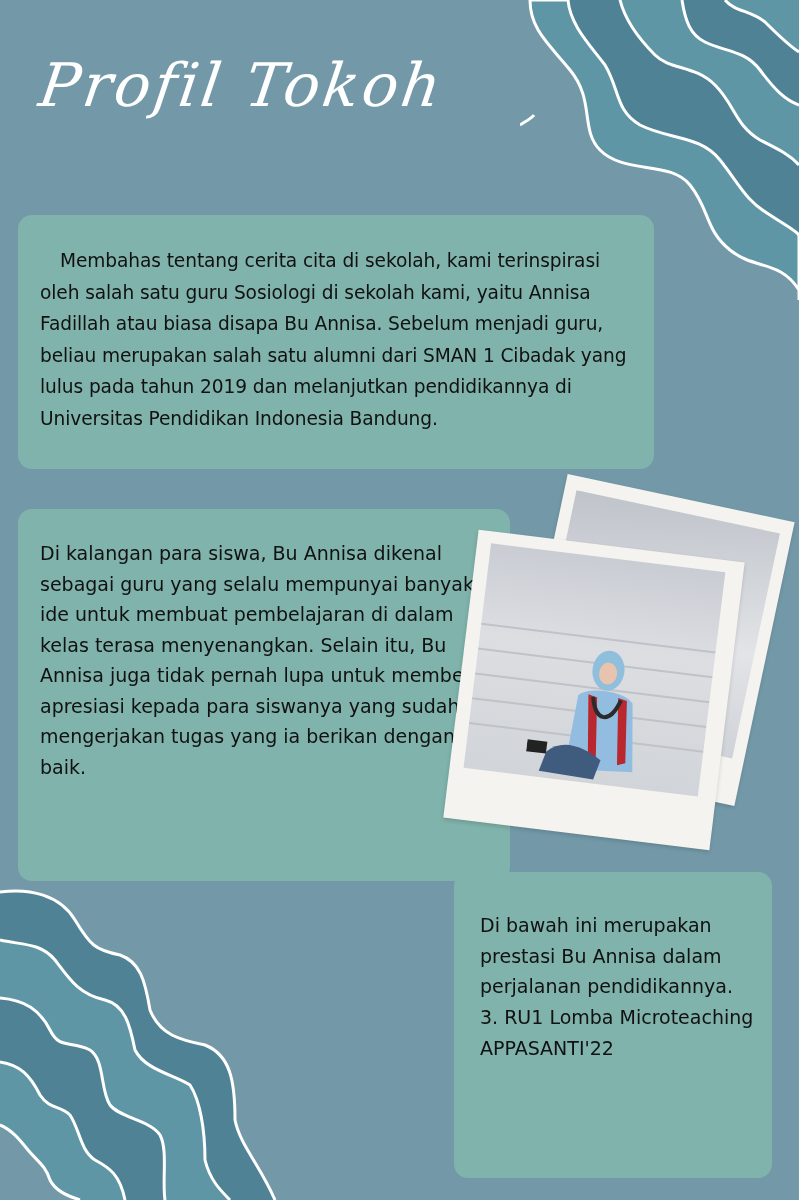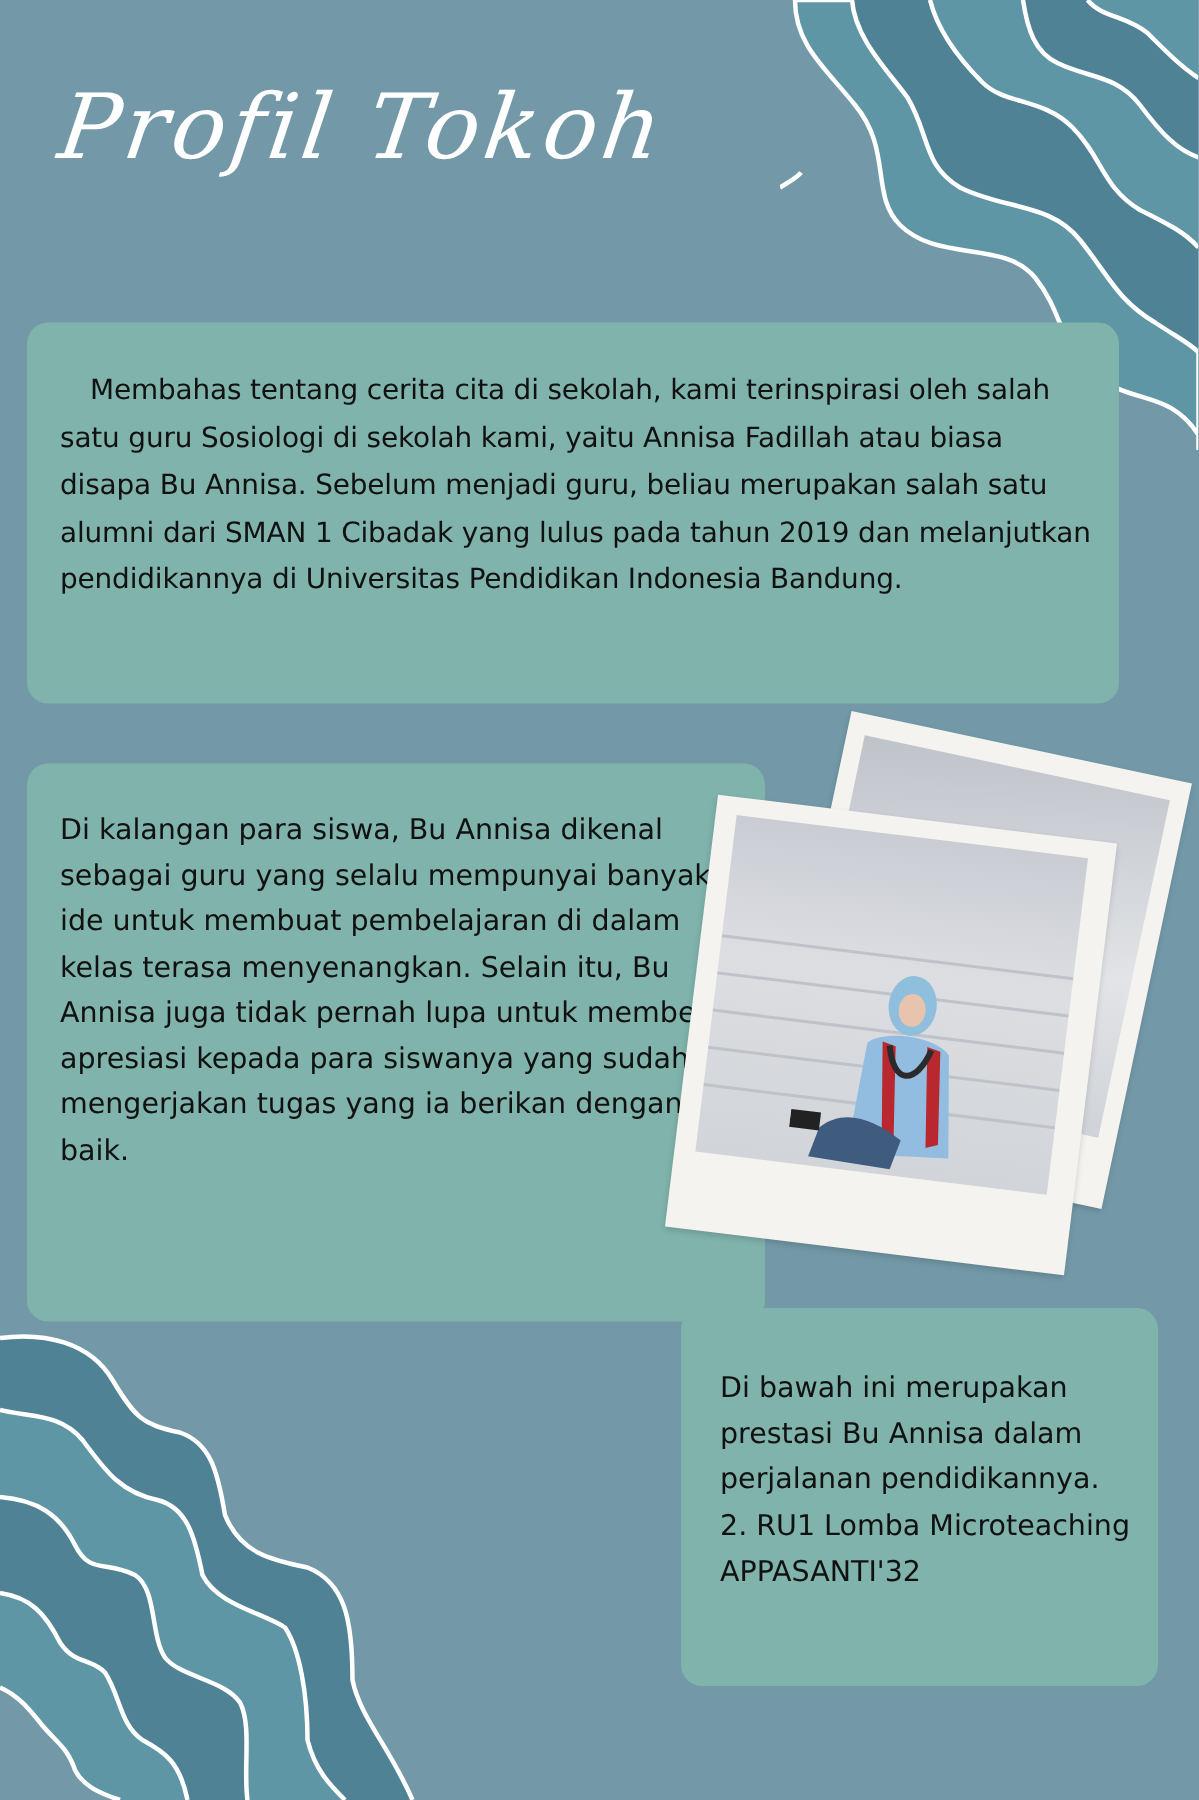--- a/index.html
+++ b/index.html
@@ -16,24 +16,24 @@
       font-weight: 300; line-height: 1;
       transform: skewX(-8deg);
     }
     .card {
       position: absolute; z-index: 2;
       background: #7fb3ab; border-radius: 14px;
       color: #111; font-size: 19px; line-height: 31.5px;
       box-sizing: border-box;
     }
     .card p { margin: 0; }
-    #card1 { left: 18px; top: 215px; width: 728px; height: 254px; padding: 30px 15px 16px 22px; }
+    #card1 { left: 18px; top: 215px; width: 636px; height: 254px; padding: 30px 15px 16px 22px; }
     #card1 p { text-indent: 20px; font-size: 18.6px; letter-spacing: -0.1px; }
     #card2 { left: 18px; top: 509px; width: 492px; height: 372px; padding: 29px 10px 0 22px; font-size: 19px; line-height: 30.5px; }
-    #card3 { left: 454px; top: 872px; width: 318px; height: 252px; padding: 38px 8px 0 26px; font-size: 19px; line-height: 30.7px; }
+    #card3 { left: 454px; top: 872px; width: 318px; height: 306px; padding: 38px 8px 0 26px; font-size: 19px; line-height: 30.7px; }
     .photos { position: absolute; left: 440px; top: 485px; width: 350px; height: 370px; z-index: 2; }
     .polaroid {
       position: absolute; background: #f4f3ef;
       box-shadow: 0 2px 4px rgba(0,0,0,0.15);
     }
     .polaroid .pic { position: absolute; background: linear-gradient(180deg,#c9ccd3 0%,#dcdee2 40%,#d1d4d8 100%); overflow: hidden; }
     #pol-back { left: 95px; top: 10px; width: 232px; height: 290px; transform: rotate(12deg); }
     #pol-back .pic { left: 12px; top: 14px; width: 208px; height: 230px; background: linear-gradient(170deg,#bfc3ca,#e2e4e7 60%,#cfd2d7); }
     #pol-front { left: 20px; top: 60px; width: 268px; height: 290px; transform: rotate(7deg); }
     #pol-front .pic { left: 14px; top: 12px; width: 236px; height: 226px; }
@@ -100,14 +100,14 @@
         <path d="M60,50 C65,75 80,75 88,50" fill="none" stroke="#2b2b2b" stroke-width="4"></path>
         <path d="M20,110 C35,95 55,100 75,112 L70,132 L15,130 Z" fill="#3f5b7d"></path>
         <rect x="0" y="100" width="20" height="12" fill="#222"></rect>
       </svg>
     </div>
   </div>
 </div>
 
 <div class="card" id="card3">
   <p>Di bawah ini merupakan prestasi Bu Annisa dalam perjalanan pendidikannya.</p>
-  <p>2. RU1 Lomba Microteaching APPASANTI'32</p>
+  <p>3. RU1 Lomba Microteaching APPASANTI'22</p>
 </div>
 
 </body></html>

